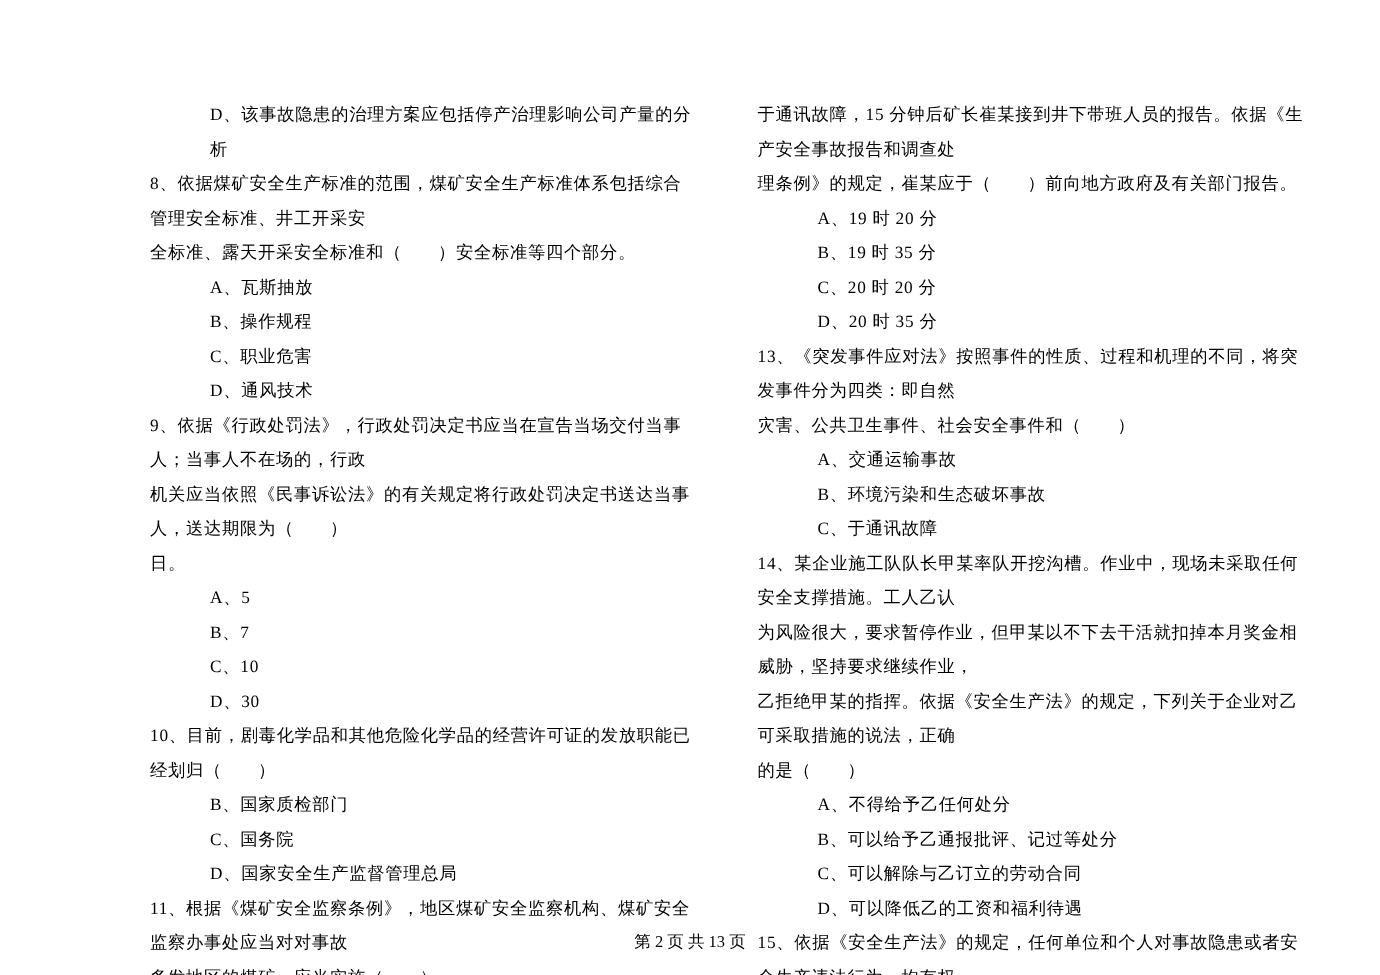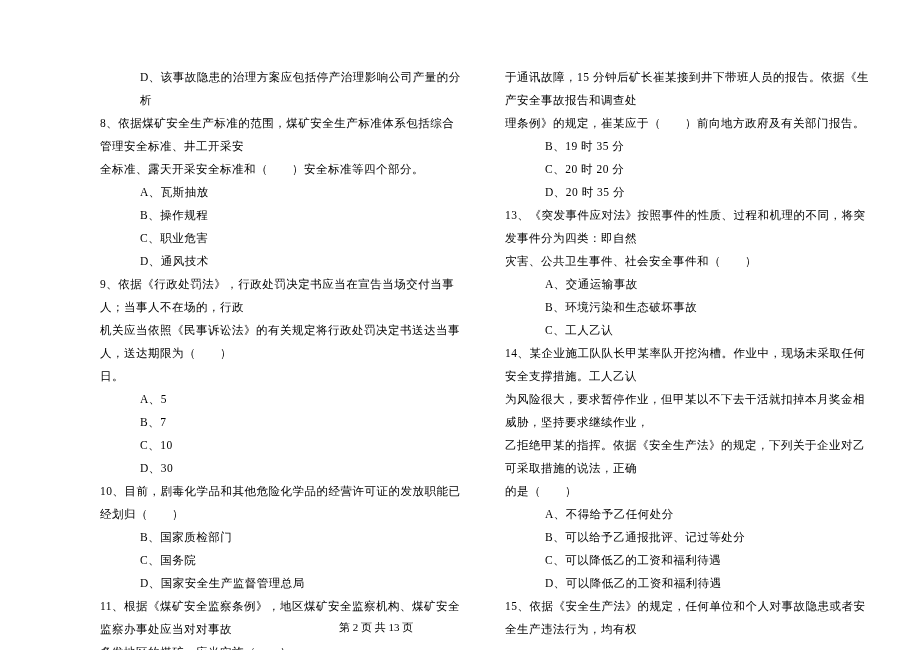--- a/index.html
+++ b/index.html
@@ -32,21 +32,21 @@
   .indent-opt {
     padding-left: 40px;
   }
   .indent-body {
     padding-left: 0;
   }
   .footer {
     position: absolute;
     bottom: 15px;
     left: 0;
-    width: 752px;
+    width: 920px;
     text-align: center;
     font-size: 11px;
   }
 </style>
 </head>
 <body>
 
 <div class="page">
   <div class="col col-left">
     <div class="indent-opt">D、该事故隐患的治理方案应包括停产治理影响公司产量的分析</div>
@@ -68,34 +68,35 @@
     <div class="indent-opt">C、国务院</div>
     <div class="indent-opt">D、国家安全生产监督管理总局</div>
     <div class="indent-body">11、根据《煤矿安全监察条例》，地区煤矿安全监察机构、煤矿安全监察办事处应当对对事故</div>
     <div class="indent-body">多发地区的煤矿，应当实施（　　）</div>
 
   </div>
 
   <div class="col col-right">
     <div class="indent-body">于通讯故障，15 分钟后矿长崔某接到井下带班人员的报告。依据《生产安全事故报告和调查处</div>
     <div class="indent-body">理条例》的规定，崔某应于（　　）前向地方政府及有关部门报告。</div>
+    <div class="indent-opt">A、19 时 20 分</div>
     <div class="indent-opt">B、19 时 35 分</div>
     <div class="indent-opt">C、20 时 20 分</div>
     <div class="indent-opt">D、20 时 35 分</div>
     <div class="indent-body">13、《突发事件应对法》按照事件的性质、过程和机理的不同，将突发事件分为四类：即自然</div>
     <div class="indent-body">灾害、公共卫生事件、社会安全事件和（　　）</div>
     <div class="indent-opt">A、交通运输事故</div>
     <div class="indent-opt">B、环境污染和生态破坏事故</div>
-    <div class="indent-opt">C、工人乙认</div>
+    <div class="indent-opt">C、于通讯故障</div>
     <div class="indent-body">14、某企业施工队队长甲某率队开挖沟槽。作业中，现场未采取任何安全支撑措施。工人乙认</div>
     <div class="indent-body">为风险很大，要求暂停作业，但甲某以不下去干活就扣掉本月奖金相威胁，坚持要求继续作业，</div>
     <div class="indent-body">乙拒绝甲某的指挥。依据《安全生产法》的规定，下列关于企业对乙可采取措施的说法，正确</div>
     <div class="indent-body">的是（　　）</div>
     <div class="indent-opt">A、不得给予乙任何处分</div>
     <div class="indent-opt">B、可以给予乙通报批评、记过等处分</div>
-    <div class="indent-opt">C、可以降低乙的工资和福利待遇</div>
+    <div class="indent-opt">C、可以解除与乙订立的劳动合同</div>
     <div class="indent-opt">D、可以降低乙的工资和福利待遇</div>
     <div class="indent-body">15、依据《安全生产法》的规定，任何单位和个人对事故隐患或者安全生产违法行为，均有权</div>
 
   </div>
 </div>
 
 <div class="footer">第 2 页 共 13 页</div>
 
 </body></html>

